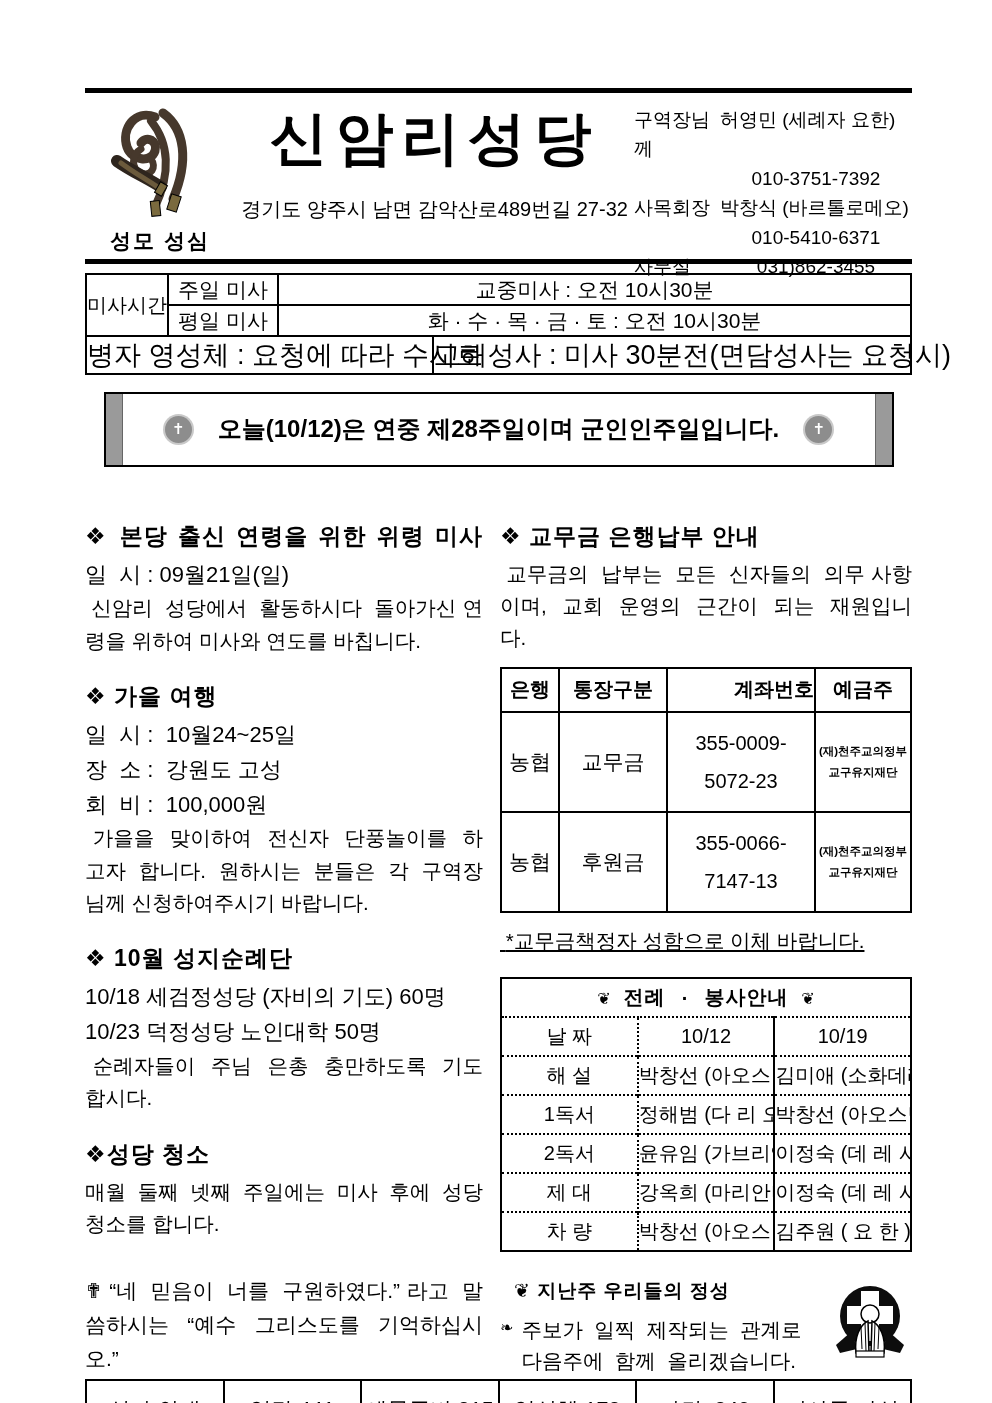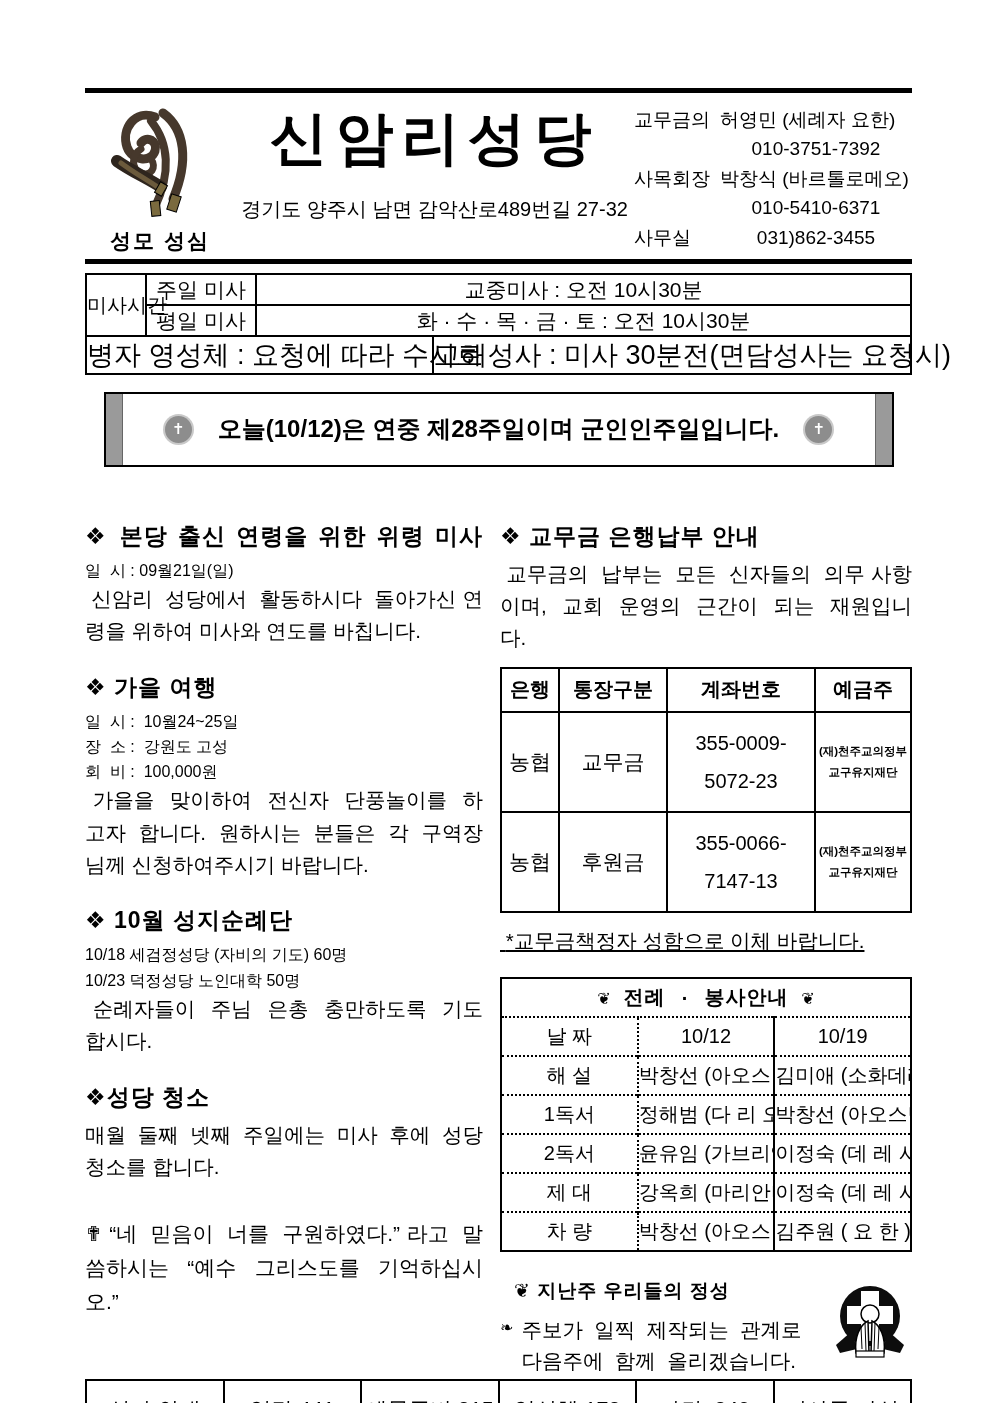--- a/index.html
+++ b/index.html
@@ -20,21 +20,21 @@
   .contact-row { display:flex; }
   .contact-label { width:86px; flex:0 0 86px; text-align:left; }
   .contact-value { flex:1; text-align:left; }
   .contact-value.center { text-align:center; }
 
   
   .mass-wrap { margin-top:9px; }
   table { border-collapse:collapse; }
   .mass-table { width:100%; table-layout:fixed; }
   .mass-table td { border:2.5px solid #000; font-size:21px; text-align:center; vertical-align:middle; height:31px; white-space:nowrap; }
-  .mass-table .c-head { width:60px; font-size:20px; }
+  .mass-table .c-head { width:82px; font-size:20px; }
   .mass-table .c-kind { width:110px; }
   .mass-bottom { width:100%; table-layout:fixed; margin-top:-2.5px; }
   .mass-bottom td { border:2.5px solid #000; font-size:27px; text-align:center; height:19px; white-space:nowrap; }
   .mass-bottom .c-left { width:42%; }
 
   
   .banner { margin:17px auto 0 auto; width:790px; height:75px; border:2px solid #000; display:flex; align-items:stretch; background:#fff; }
   .banner-bar { width:17px; background:#9a9a9a; border-right:1px solid #666; }
   .banner-bar.right { border-right:none; border-left:1px solid #666; }
   .banner-center { flex:1; display:flex; align-items:center; justify-content:center; gap:26px; }
@@ -42,33 +42,33 @@
   .banner-text { font-size:24px; font-weight:600; letter-spacing:0px; }
 
   
   .columns { display:flex; gap:17px; margin-top:54px; min-height:758px; align-items:flex-start; }
   .col-left { width:398px; flex:0 0 398px; }
   .col-right { flex:1; }
 
   .section { margin-bottom:24px; }
   .sec-title { font-size:23px; font-weight:bold; letter-spacing:1px; margin-bottom:6px; white-space:pre-wrap; }
   .sec-title.stretch { text-align:justify; text-align-last:justify; }
-  .sec-line { font-size:16px; line-height:1.58; white-space:pre-wrap; }
+  .sec-line { font-size:22px; line-height:1.58; white-space:pre-wrap; }
   .sec-body { font-size:20.5px; line-height:1.58; text-align:justify; white-space:pre-wrap; }
   .quote { font-size:21px; line-height:1.6; text-align:justify; margin-top:34px; white-space:pre-wrap; }
   .cross-glyph { font-size:21px; }
 
   
   .bank-table { width:100%; table-layout:fixed; margin-top:12px; }
   .bank-table th, .bank-table td { border:2px solid #000; text-align:center; vertical-align:middle; }
   .bank-table th { font-size:20px; font-weight:bold; height:44px; }
   .bank-table td { font-size:21px; height:100px; }
   .bank-table .c-bank { width:58px; }
   .bank-table .c-type { width:108px; }
-  .bank-table .c-acct { width:148px; }
+  .bank-table .c-acct { width:148px;text-align:right; }
   .acct { font-size:20px; line-height:1.9; }
   .holder { font-size:11.5px; font-weight:bold; line-height:1.8; }
   .bank-note { font-size:20.5px; text-decoration:underline; margin-top:14px; white-space:pre-wrap; }
 
   
   .svc-table { width:100%; table-layout:fixed; margin-top:22px; border:2.5px solid #000; }
   .svc-title { font-size:23px; font-weight:bold; text-align:center; height:42px; border-bottom:2px dotted #000; letter-spacing:1px;font-family:Liberation Mono, monospace; }
   .svc-table td { font-size:20px; text-align:center; height:39px; white-space:nowrap; overflow:hidden; }
   .svc-label { width:74px; border-right:2px dotted #000; }
   .svc-c1 { width:166px; border-right:2px solid #000; }
@@ -117,21 +117,21 @@
       <div class="logo-caption">성모 성심</div>
     </div>
 
     <div class="title-box">
       <div class="church-title">신암리성당</div>
       <div class="church-address">경기도 양주시 남면 감악산로489번길 27-32</div>
     </div>
 
     <div class="contact-box">
       <div class="contact-row">
-        <span class="contact-label">교무금의</span>
+        <span class="contact-label">구역장님께</span>
         <span class="contact-value">허영민 (세례자 요한)</span>
       </div>
       <div class="contact-row">
         <span class="contact-label"></span>
         <span class="contact-value center">010-3751-7392</span>
       </div>
       <div class="contact-row">
         <span class="contact-label">사목회장</span>
         <span class="contact-value">박창식 (바르톨로메오)</span>
       </div>

